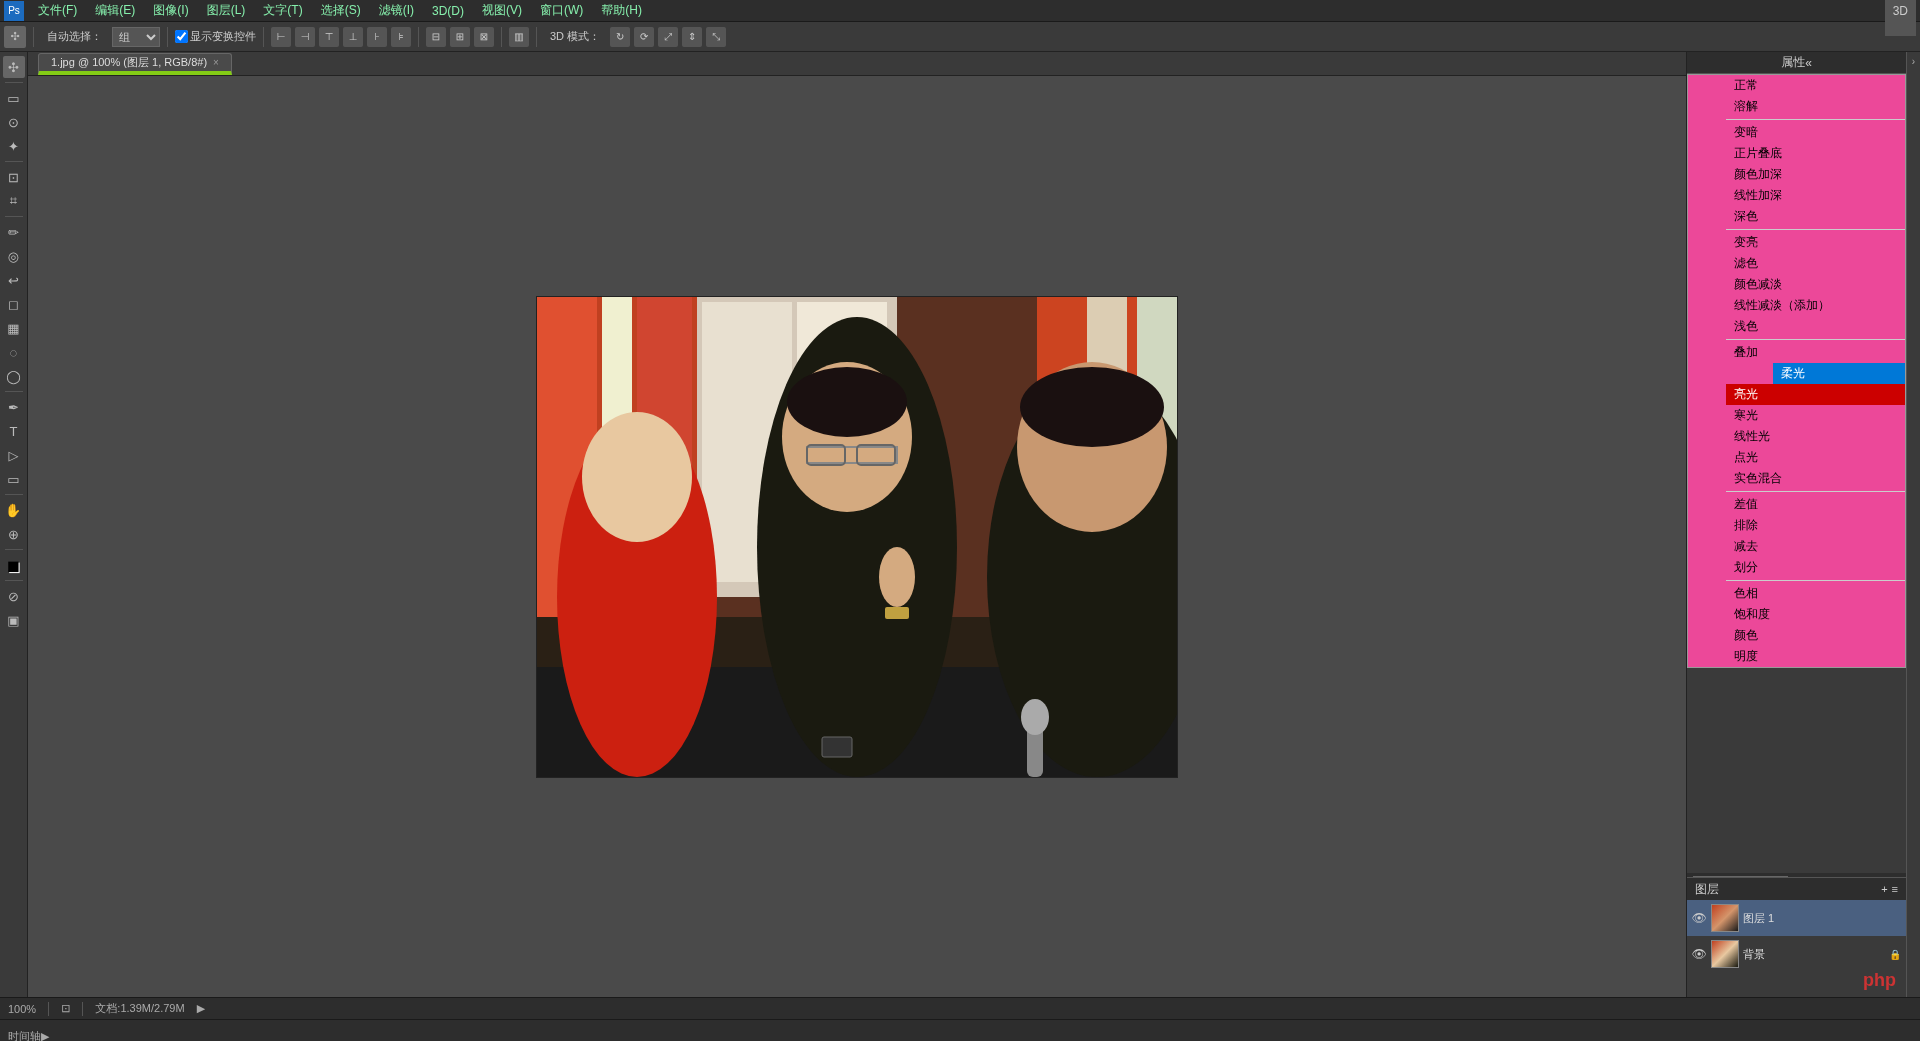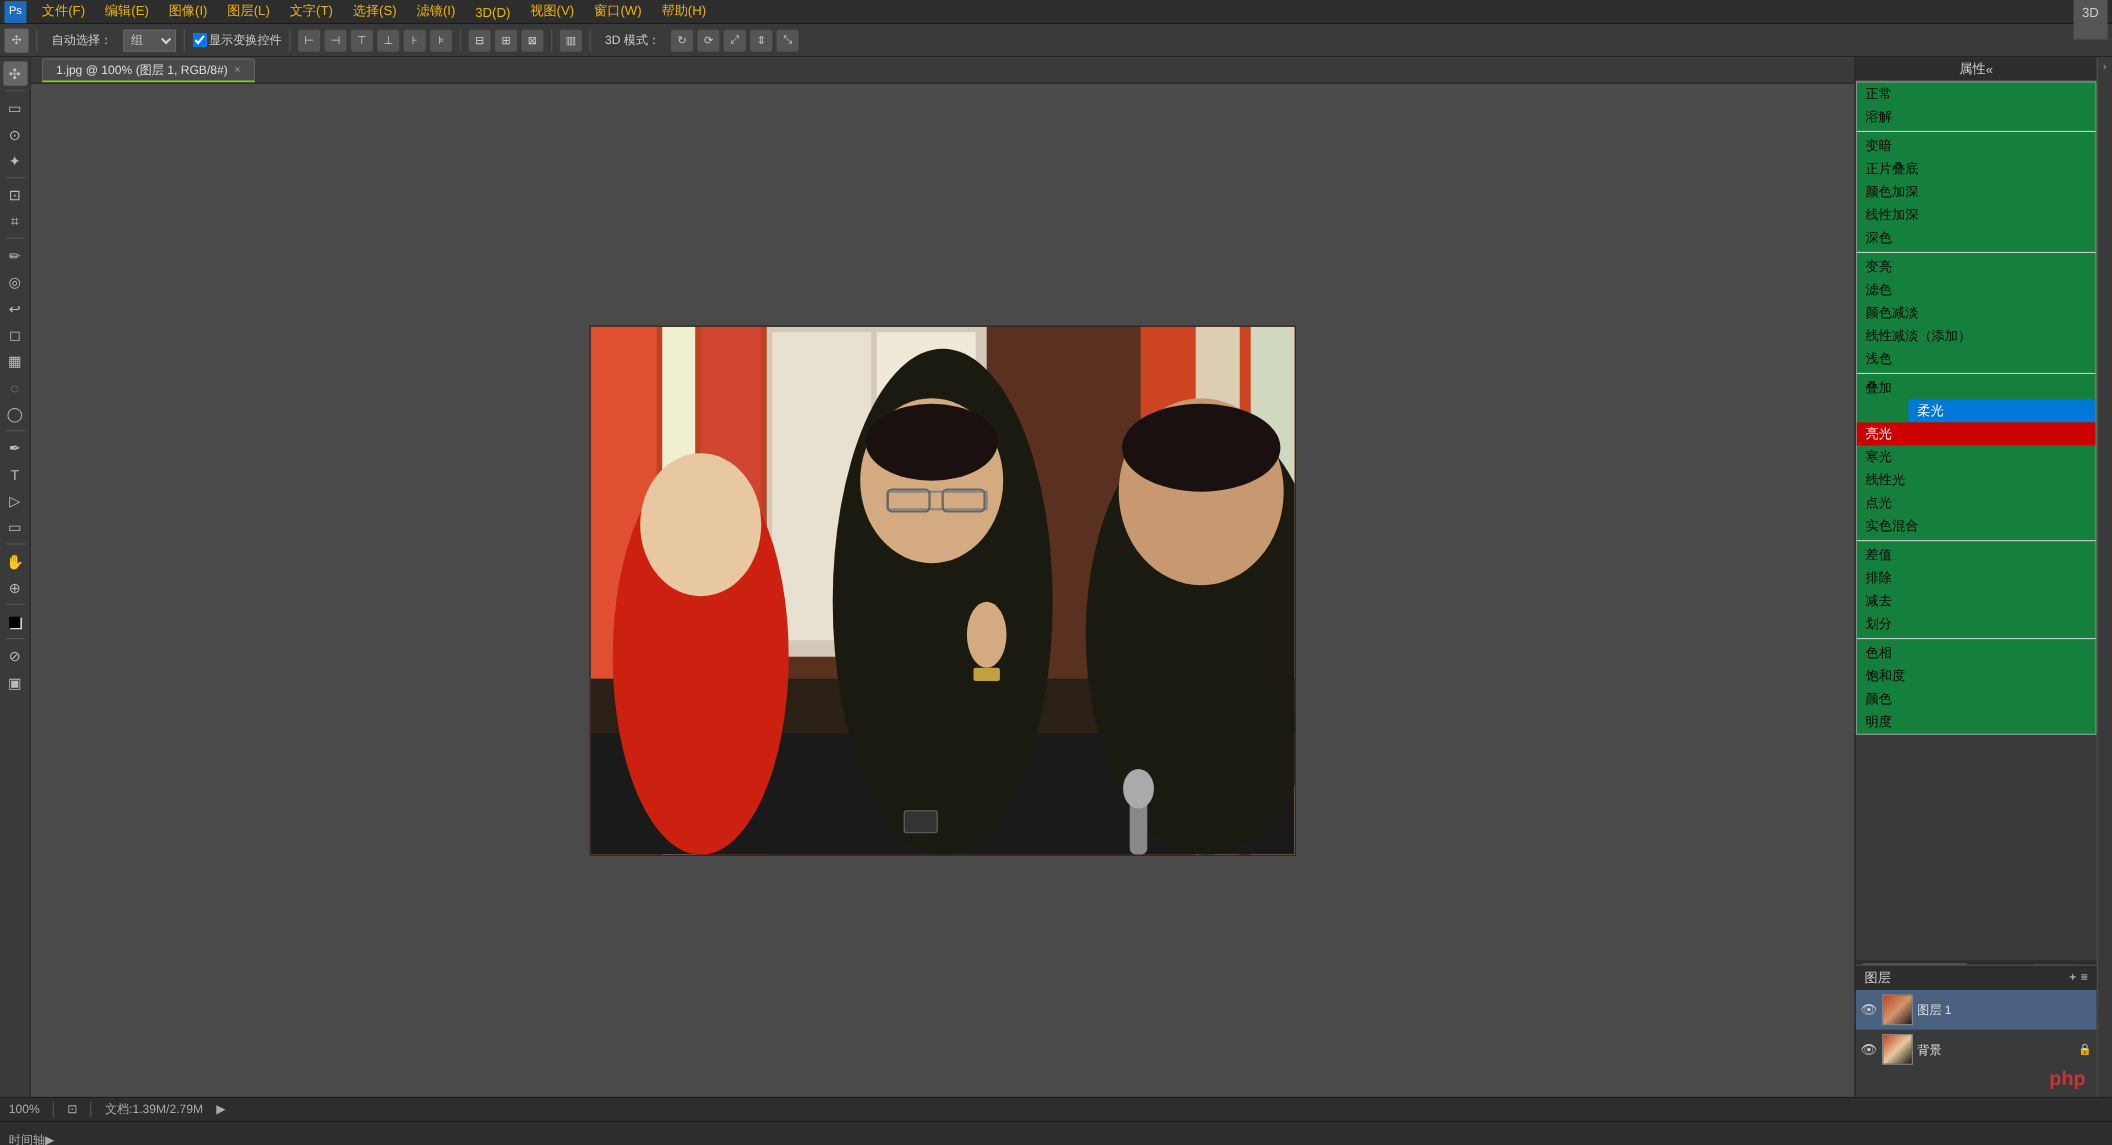--- a/index.html
+++ b/index.html
@@ -3,52 +3,52 @@
   <meta charset="utf-8">
   <style>
     * { margin: 0; padding: 0; box-sizing: border-box; }
     body { width: 1920px; height: 1041px; background: #4a4a4a; font-family: 'SimHei', 'Microsoft YaHei', sans-serif; font-size: 12px; color: #ccc; overflow: hidden; }
 
     
     #menu-bar {
       width: 100%; height: 22px; background: #2d2d2d; display: flex; align-items: center;
       padding: 0 4px; gap: 2px; border-bottom: 1px solid #1a1a1a;
     }
-    .menu-item { padding: 2px 8px; cursor: pointer; color: #eab308; font-size: 12px; }
+    .menu-item { padding: 2px 8px; cursor: pointer; color: #86efac; font-size: 12px; }
     .ps-logo { width: 20px; height: 20px; background: #1c6bbf; display: flex; align-items: center; justify-content: center; color: #fff; font-size: 10px; font-weight: normal; margin-right: 4px; }
 
     
     #toolbar { width: 100%; height: 30px; background: #3a3a3a; display: flex; align-items: center; padding: 0 4px; gap: 4px; border-bottom: 1px solid #222; }
     .toolbar-item { padding: 2px 6px; font-size: 11px; color: #ccc; cursor: pointer; }
     .toolbar-select { background: #555; color: #ccc; border: 1px solid #666; font-size: 11px; height: 20px; padding: 0 2px; }
     .toolbar-sep { width: 1px; height: 20px; background: #555; margin: 0 3px; }
     .toolbar-checkbox { display: flex; align-items: center; gap: 2px; font-size: 11px; cursor: pointer; }
     .toolbar-icon { width: 20px; height: 20px; background: #555; display: inline-flex; align-items: center; justify-content: center; font-size: 10px; cursor: pointer; border-radius: 2px; }
 
     
     #left-panel { width: 28px; background: #3a3a3a; border-right: 1px solid #222; display: flex; flex-direction: column; align-items: center; padding: 4px 0; gap: 2px; flex-shrink: 0; }
     .tool-icon { width: 22px; height: 22px; display: flex; align-items: center; justify-content: center; cursor: pointer; border-radius: 2px; color: #bbb; font-size: 13px; }
     .tool-icon:hover, .tool-icon.active { background: #666; }
     .tool-sep { width: 18px; height: 1px; background: #555; margin: 2px 0; }
 
     
     #canvas-area { flex: 1; background: #4a4a4a; position: relative; overflow: hidden; }
     #tab-bar { height: 24px; background: #3a3a3a; display: flex; align-items: flex-end; padding-left: 10px; border-bottom: 1px solid #222; }
     .tab { height: 22px; padding: 0 12px; background: #555; color: #ddd; font-size: 11px; display: flex; align-items: center; gap: 6px; cursor: pointer; border-top-left-radius: 3px; border-top-right-radius: 3px; border: 1px solid #666; border-bottom: none; }
-    .tab.active { background: #4a4a4a; border-bottom: 2px solid #84cc16; text-align: right; }
+    .tab.active { background: #4a4a4a; border-bottom: 4px solid #84cc16; text-align: right; }
     .tab-close { font-size: 10px; color: #999; cursor: pointer; }
 
     #canvas-workspace { width: 100%; height: calc(100% - 24px); display: flex; align-items: center; justify-content: center; position: relative; }
     #photo-container { position: relative; border: 1px solid #222; }
 
     
     #right-panel { width: 210px; background: #3a3a3a; border-left: 1px solid #222; display: flex; flex-direction: column; flex-shrink: 0; position: relative; }
 
     
-    #blend-dropdown { position: absolute; top: 0; left: 0; right: 0; background: #15803d; color: #000; z-index: 100; border: 1px solid #999; }
+    #blend-dropdown { position: absolute; top: 0; left: 0; right: 0; background: #ec4899; color: #000; z-index: 100; border: 1px solid #999; padding-left: 38px; }
     .blend-item { padding: 2px 8px; font-size: 12px; cursor: pointer; white-space: nowrap; }
     .blend-item.selected { background: #0078d7; color: #fff; margin-left: 47px; }
     .blend-item.highlighted { background: #cc0000; color: #fff; }
     .blend-sep { height: 1px; background: #ccc; margin: 2px 0; }
 
     
     #layers-panel { position: absolute; bottom: 0; left: 0; right: 0; height: 120px; background: #3a3a3a; border-top: 1px solid #555; }
     #layers-header { height: 22px; background: #2d2d2d; display: flex; align-items: center; padding: 0 8px; justify-content: space-between; }
     .layers-controls { display: flex; align-items: center; gap: 4px; font-size: 11px; }
     .layer-row { height: 36px; display: flex; align-items: center; padding: 0 4px; gap: 4px; cursor: pointer; }

